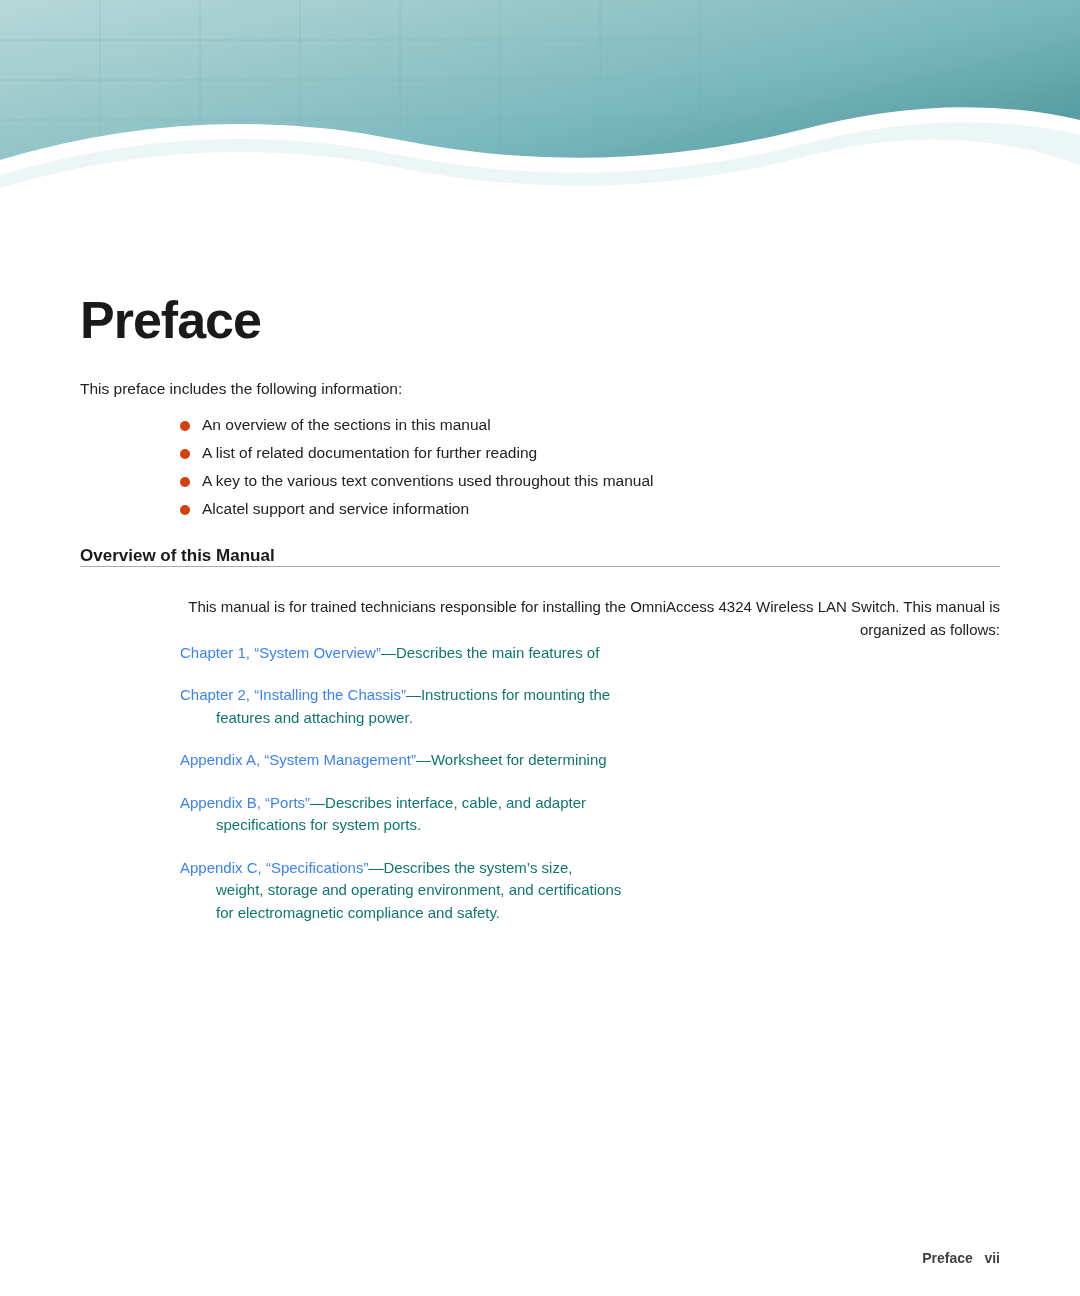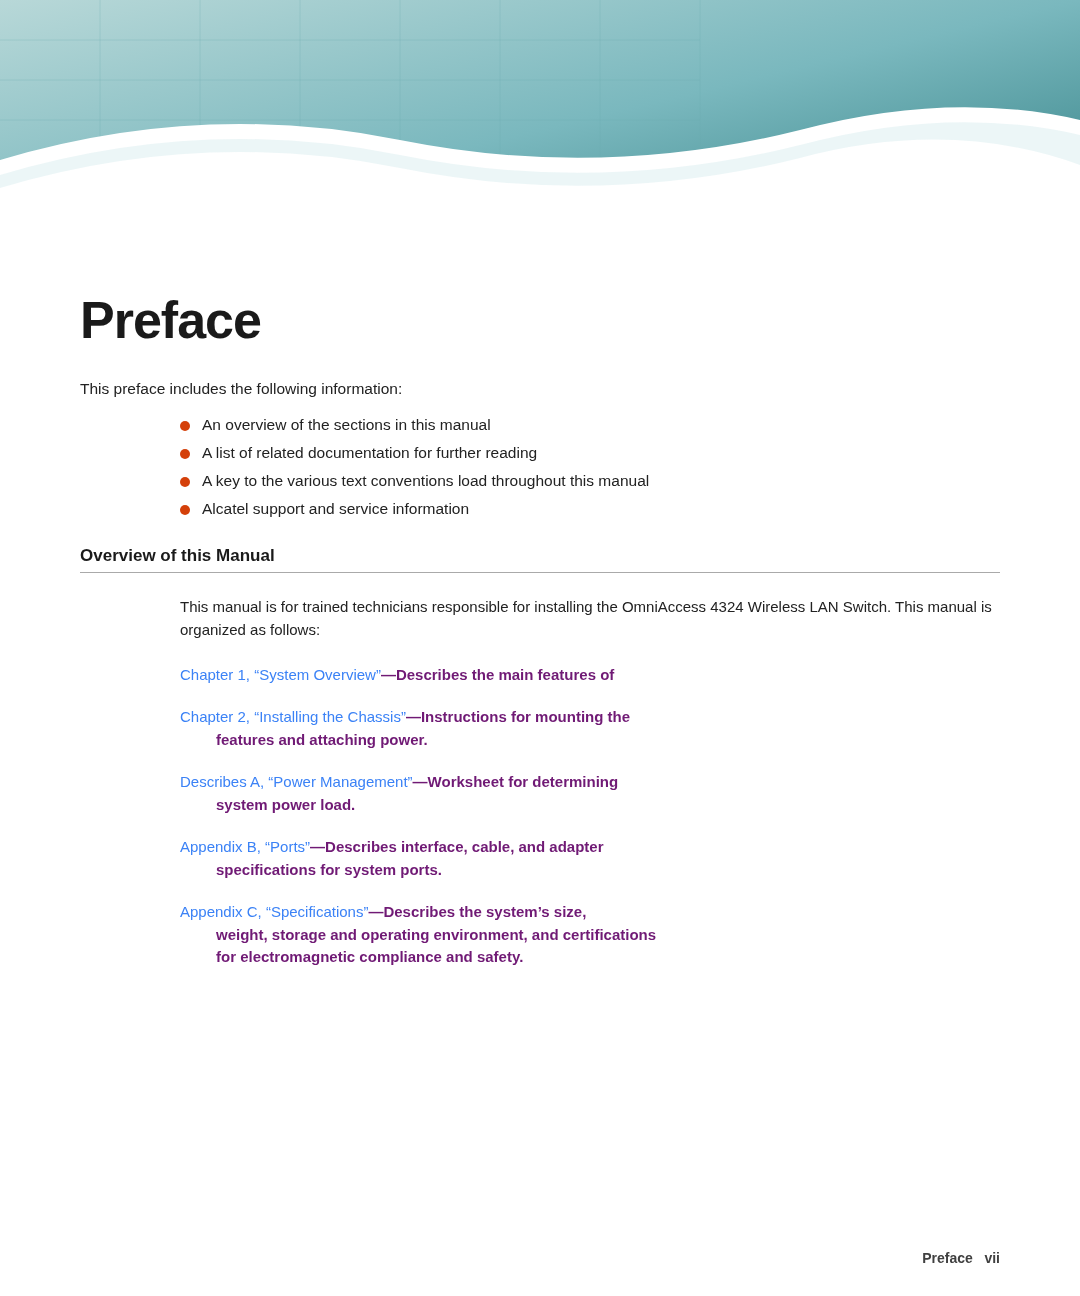--- a/index.html
+++ b/index.html
@@ -77,33 +77,32 @@
       width: 10px;
       height: 10px;
       border-radius: 50%;
       background-color: #d4400a;
     }
 
     .section-heading {
       font-size: 17px;
       font-weight: 800;
       color: #1a1a1a;
-      padding-bottom: 6px;
       border-bottom: 1.5px solid #aaa;
-      margin-bottom: 22px;
+      margin-bottom: 28px;
       font-family: Arial, Helvetica, sans-serif;
     }
 
     .section-body-text {
       font-size: 15px;
       color: #222;
       margin-left: 100px;
-      margin-bottom: 22px;
       line-height: 1.55;
       font-family: Arial, Helvetica, sans-serif;
+      text-align: right;
     }
 
     .toc-entries {
       margin-left: 100px;
     }
 
     .toc-entry {
       margin-bottom: 20px;
     }
 
@@ -121,23 +120,22 @@
       font-family: Arial, Helvetica, sans-serif;
       margin-left: 36px;
     }
 
     .toc-link {
       color: #3b82f6;
       font-family: Arial, Helvetica, sans-serif;
     }
 
     .toc-plain {
-      color: #701a75;
-      font-family: Arial, Helvetica, sans-serif;
-      font-weight: bold;
+      color: #0f766e;
+      font-family: Arial, Helvetica, sans-serif;
     }
 
     .footer {
       position: absolute;
       bottom: 30px;
       right: 80px;
       font-size: 14px;
       font-weight: 700;
       color: #404040;
       font-family: Arial, Helvetica, sans-serif;
@@ -190,21 +188,21 @@
 
 <div class="content">
 
   <h1 class="page-title">Preface</h1>
 
   <p class="intro-text">This preface includes the following information:</p>
 
   <ul class="bullet-list">
     <li>An overview of the sections in this manual</li>
     <li>A list of related documentation for further reading</li>
-    <li>A key to the various text conventions load throughout this manual</li>
+    <li>A key to the various text conventions used throughout this manual</li>
     <li>Alcatel support and service information</li>
   </ul>
 
   <h2 class="section-heading">Overview of this Manual</h2>
 
   <p class="section-body-text">This manual is for trained technicians responsible for installing the OmniAccess 4324 Wireless LAN Switch. This manual is organized as follows:</p>
 
   <div class="toc-entries">
 
     <div class="toc-entry">
@@ -218,24 +216,21 @@
         <span class="toc-link">Chapter 2, “Installing the Chassis”</span><span class="toc-plain">—Instructions for mounting the</span>
       </div>
       <div class="toc-entry-line2">
         <span class="toc-plain">features and attaching power.</span>
       </div>
     </div>
 
 
     <div class="toc-entry">
       <div class="toc-entry-line1">
-        <span class="toc-link">Describes A, “Power Management”</span><span class="toc-plain">—Worksheet for determining</span>
-      </div>
-      <div class="toc-entry-line2">
-        <span class="toc-plain">system power load.</span>
+        <span class="toc-link">Appendix A, “System Management”</span><span class="toc-plain">—Worksheet for determining</span>
       </div>
     </div>
 
     <div class="toc-entry">
       <div class="toc-entry-line1">
         <span class="toc-link">Appendix B, “Ports”</span><span class="toc-plain">—Describes interface, cable, and adapter</span>
       </div>
       <div class="toc-entry-line2">
         <span class="toc-plain">specifications for system ports.</span>
       </div>

